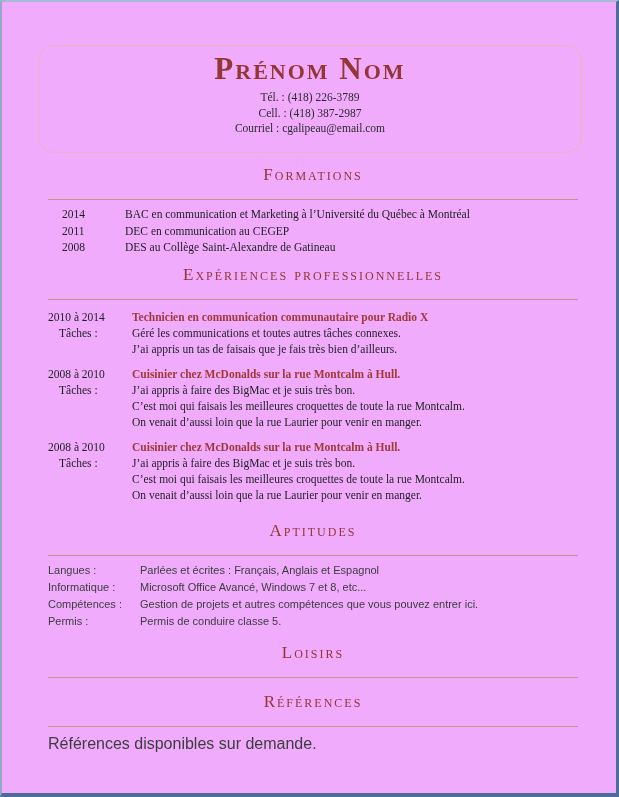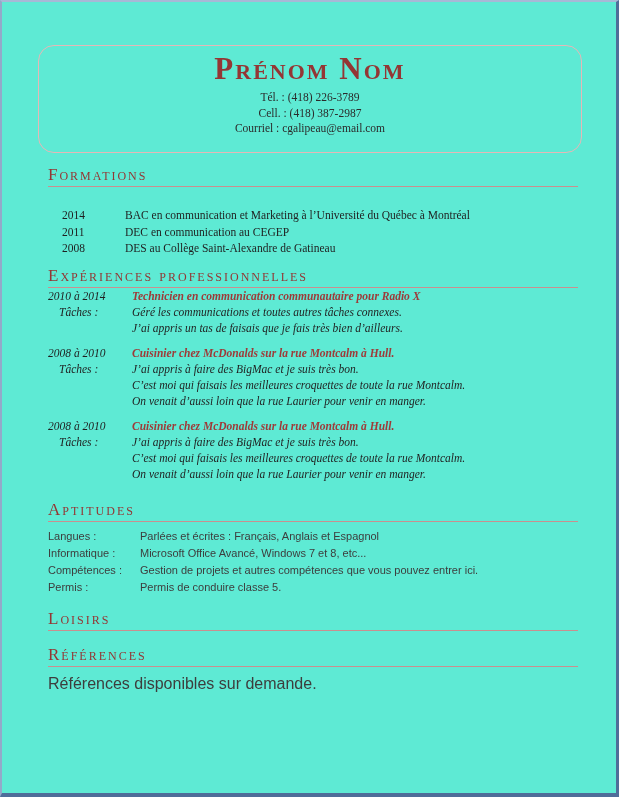--- a/index.html
+++ b/index.html
@@ -1,20 +1,20 @@
 <!DOCTYPE html>
 <html><head>
 <meta charset="utf-8">
 <style>
   html,body{margin:0;padding:0;background:#fff;}
   .page{
     position:relative;
     width:619px;height:797px;
     box-sizing:border-box;
-    background:#5eead4;
+    background:#f0abfc;
     border-top:2px solid #a7b9d6;
     border-left:2px solid #93a9c9;
     border-right:3px solid #4f6d99;
     border-bottom:4px solid #4f6d99;
     overflow:hidden;
     font-family:"Liberation Serif", serif;
     color:#1f1f1f;
   }
   
   .header-box{
@@ -43,31 +43,32 @@
   .contact-line sup{font-size:7px;}
   
   .section{margin:0 38px 0 46px;}
   .sec-title{
     font-variant:small-caps;
     font-size:17px;
     line-height:18px;
     letter-spacing:2px;
     color:#943634;
     border-bottom:1px solid #c9908f;
-    padding-bottom:2px;
+    padding-bottom:15px;
+    text-align:center;
   }
   .mt-box{margin-top:13px;}
   
-  .edu-list{margin-top:20px;}
+  .edu-list{margin-top:6px;}
   .edu-row{display:flex;font-size:11.5px;line-height:16.5px;}
   .edu-year{width:63px;margin-left:14px;flex:none;}
   .edu-text{flex:1;}
   
   .sec-exp{margin-top:10px;}
-  .jobs{font-style:italic;}
+  .jobs{margin-top:9px;}
   .job{display:flex;margin-bottom:9px;font-size:11.5px;line-height:16px;}
   .job-left{width:84px;flex:none;}
   .job-tasklabel{padding-left:11px;}
   .job-right{flex:1;}
   .job-title{font-weight:bold;color:#9e3a38;}
   .job-tasks{text-align:left;width:336px;}
   
   .sec-apt{margin-top:19px;}
   .apt-list{margin-top:6px;font-family:"Liberation Sans", sans-serif;}
   .apt-row{display:flex;font-size:11px;line-height:17.3px;color:#3d3d3d;}

